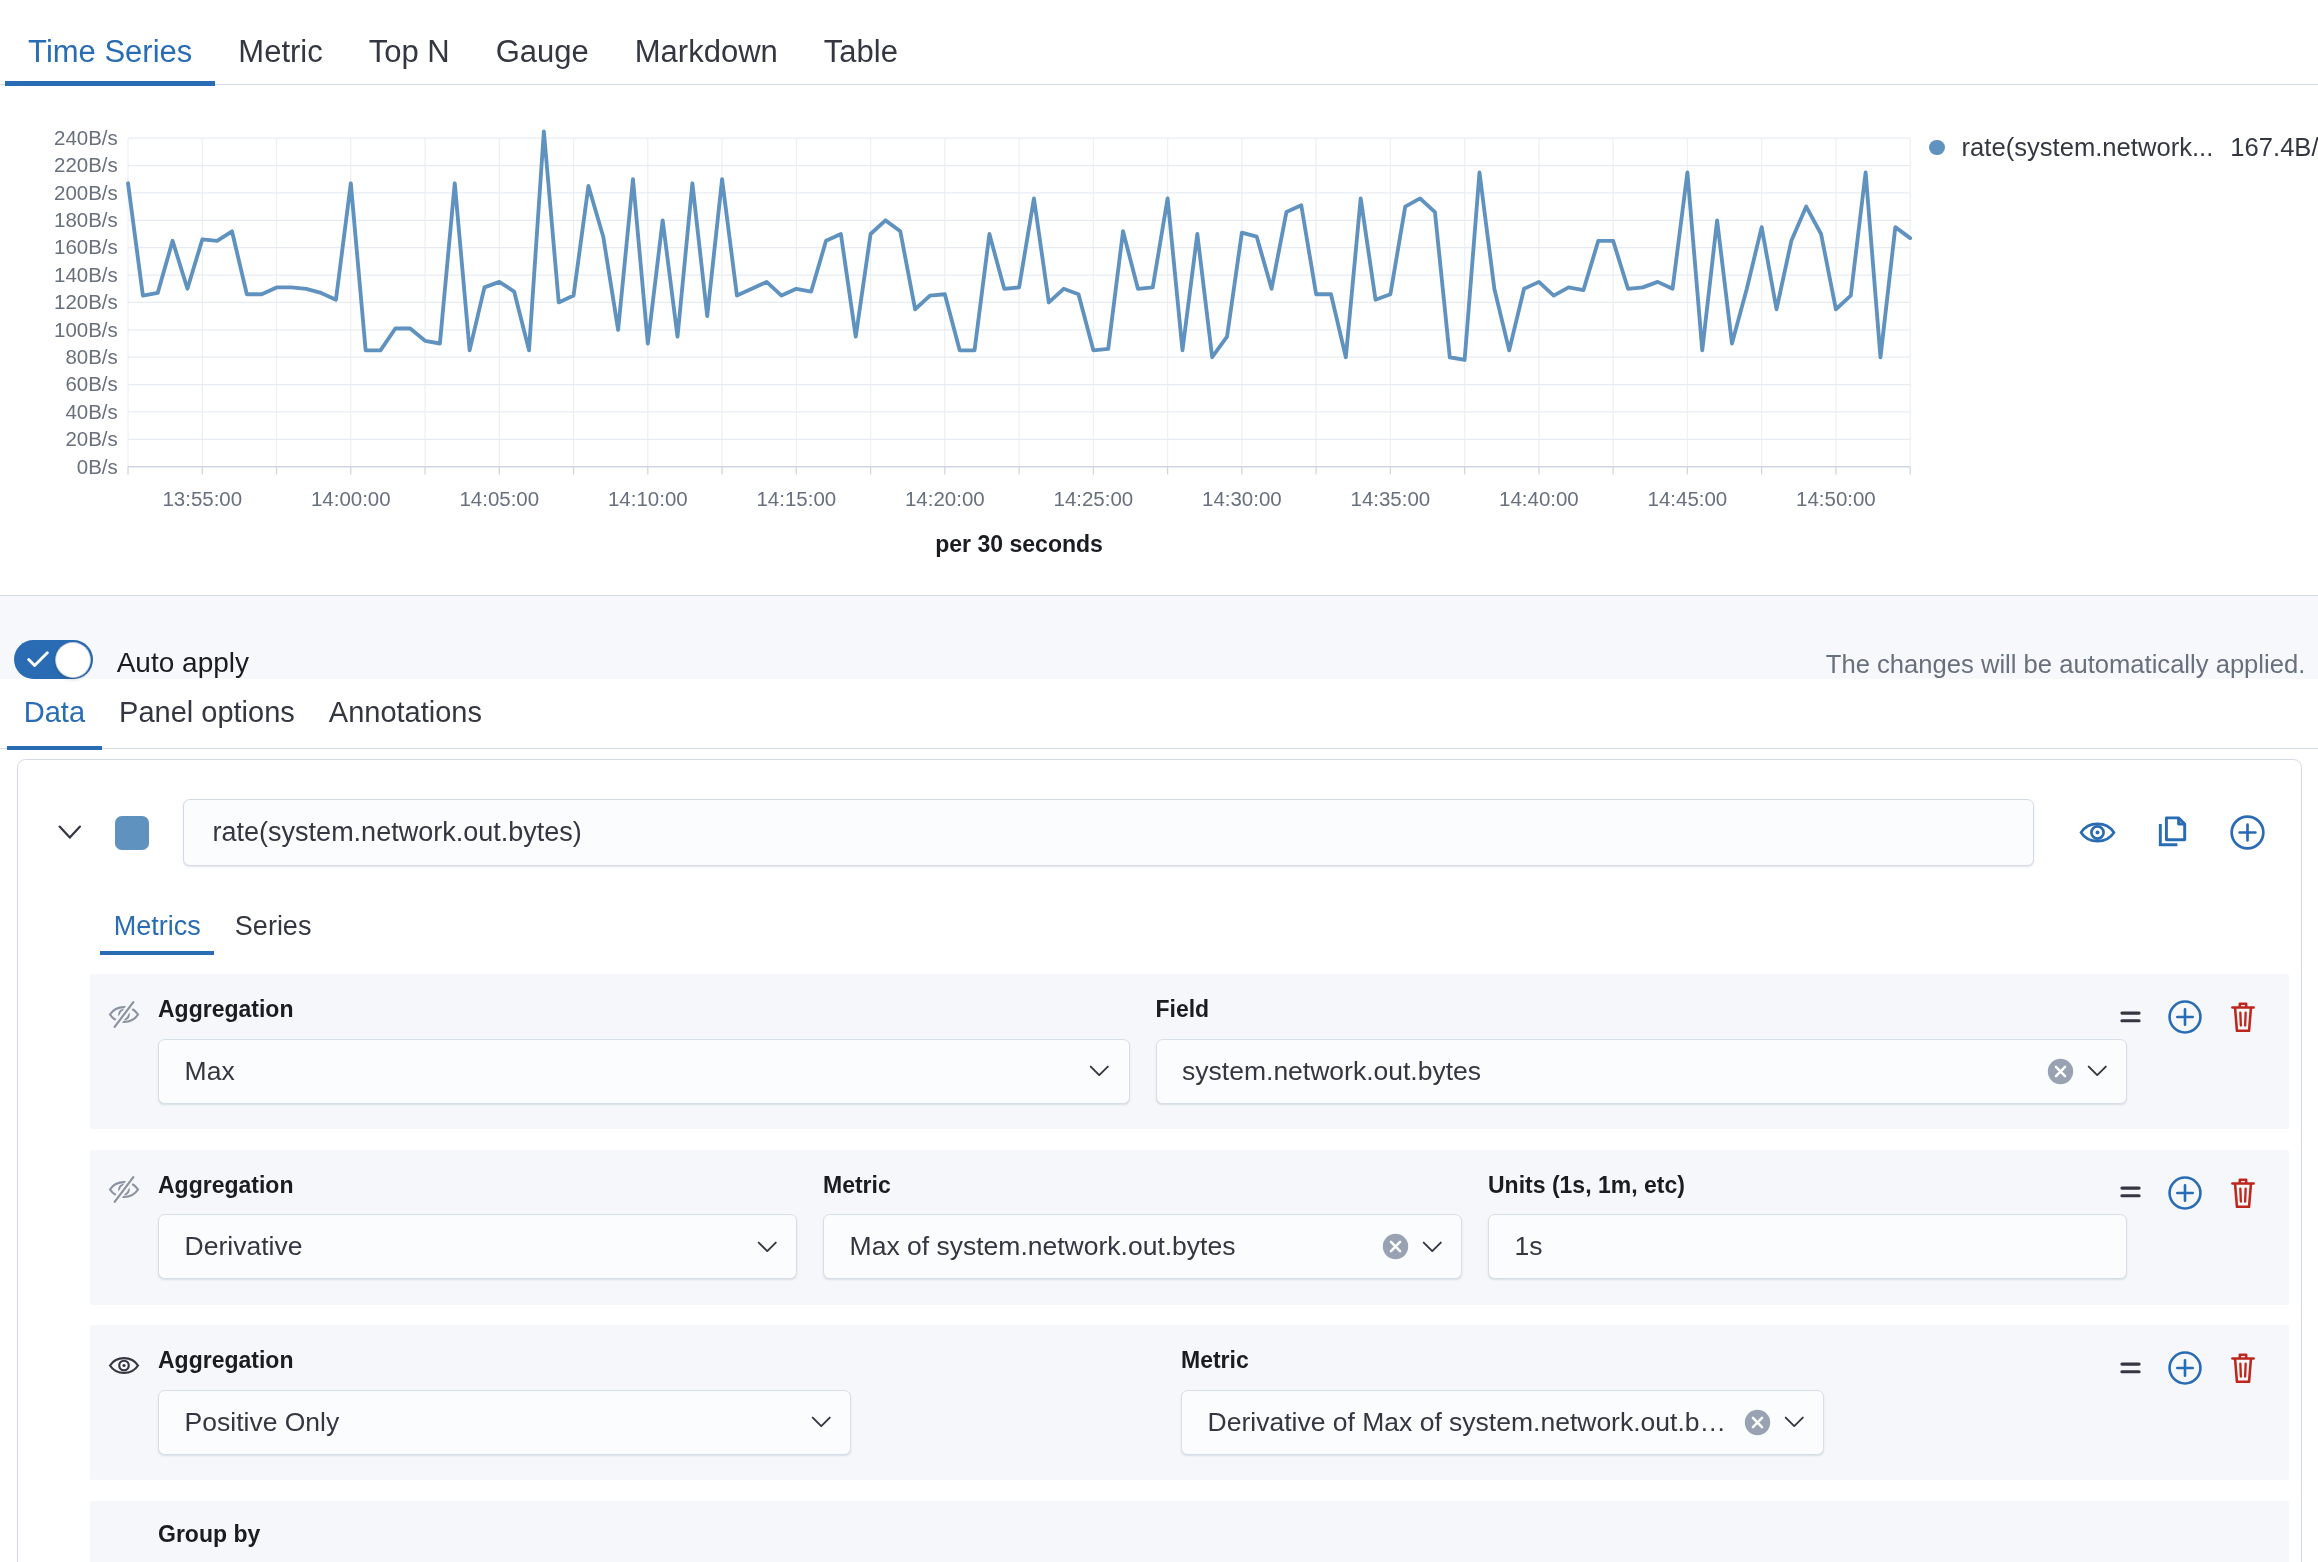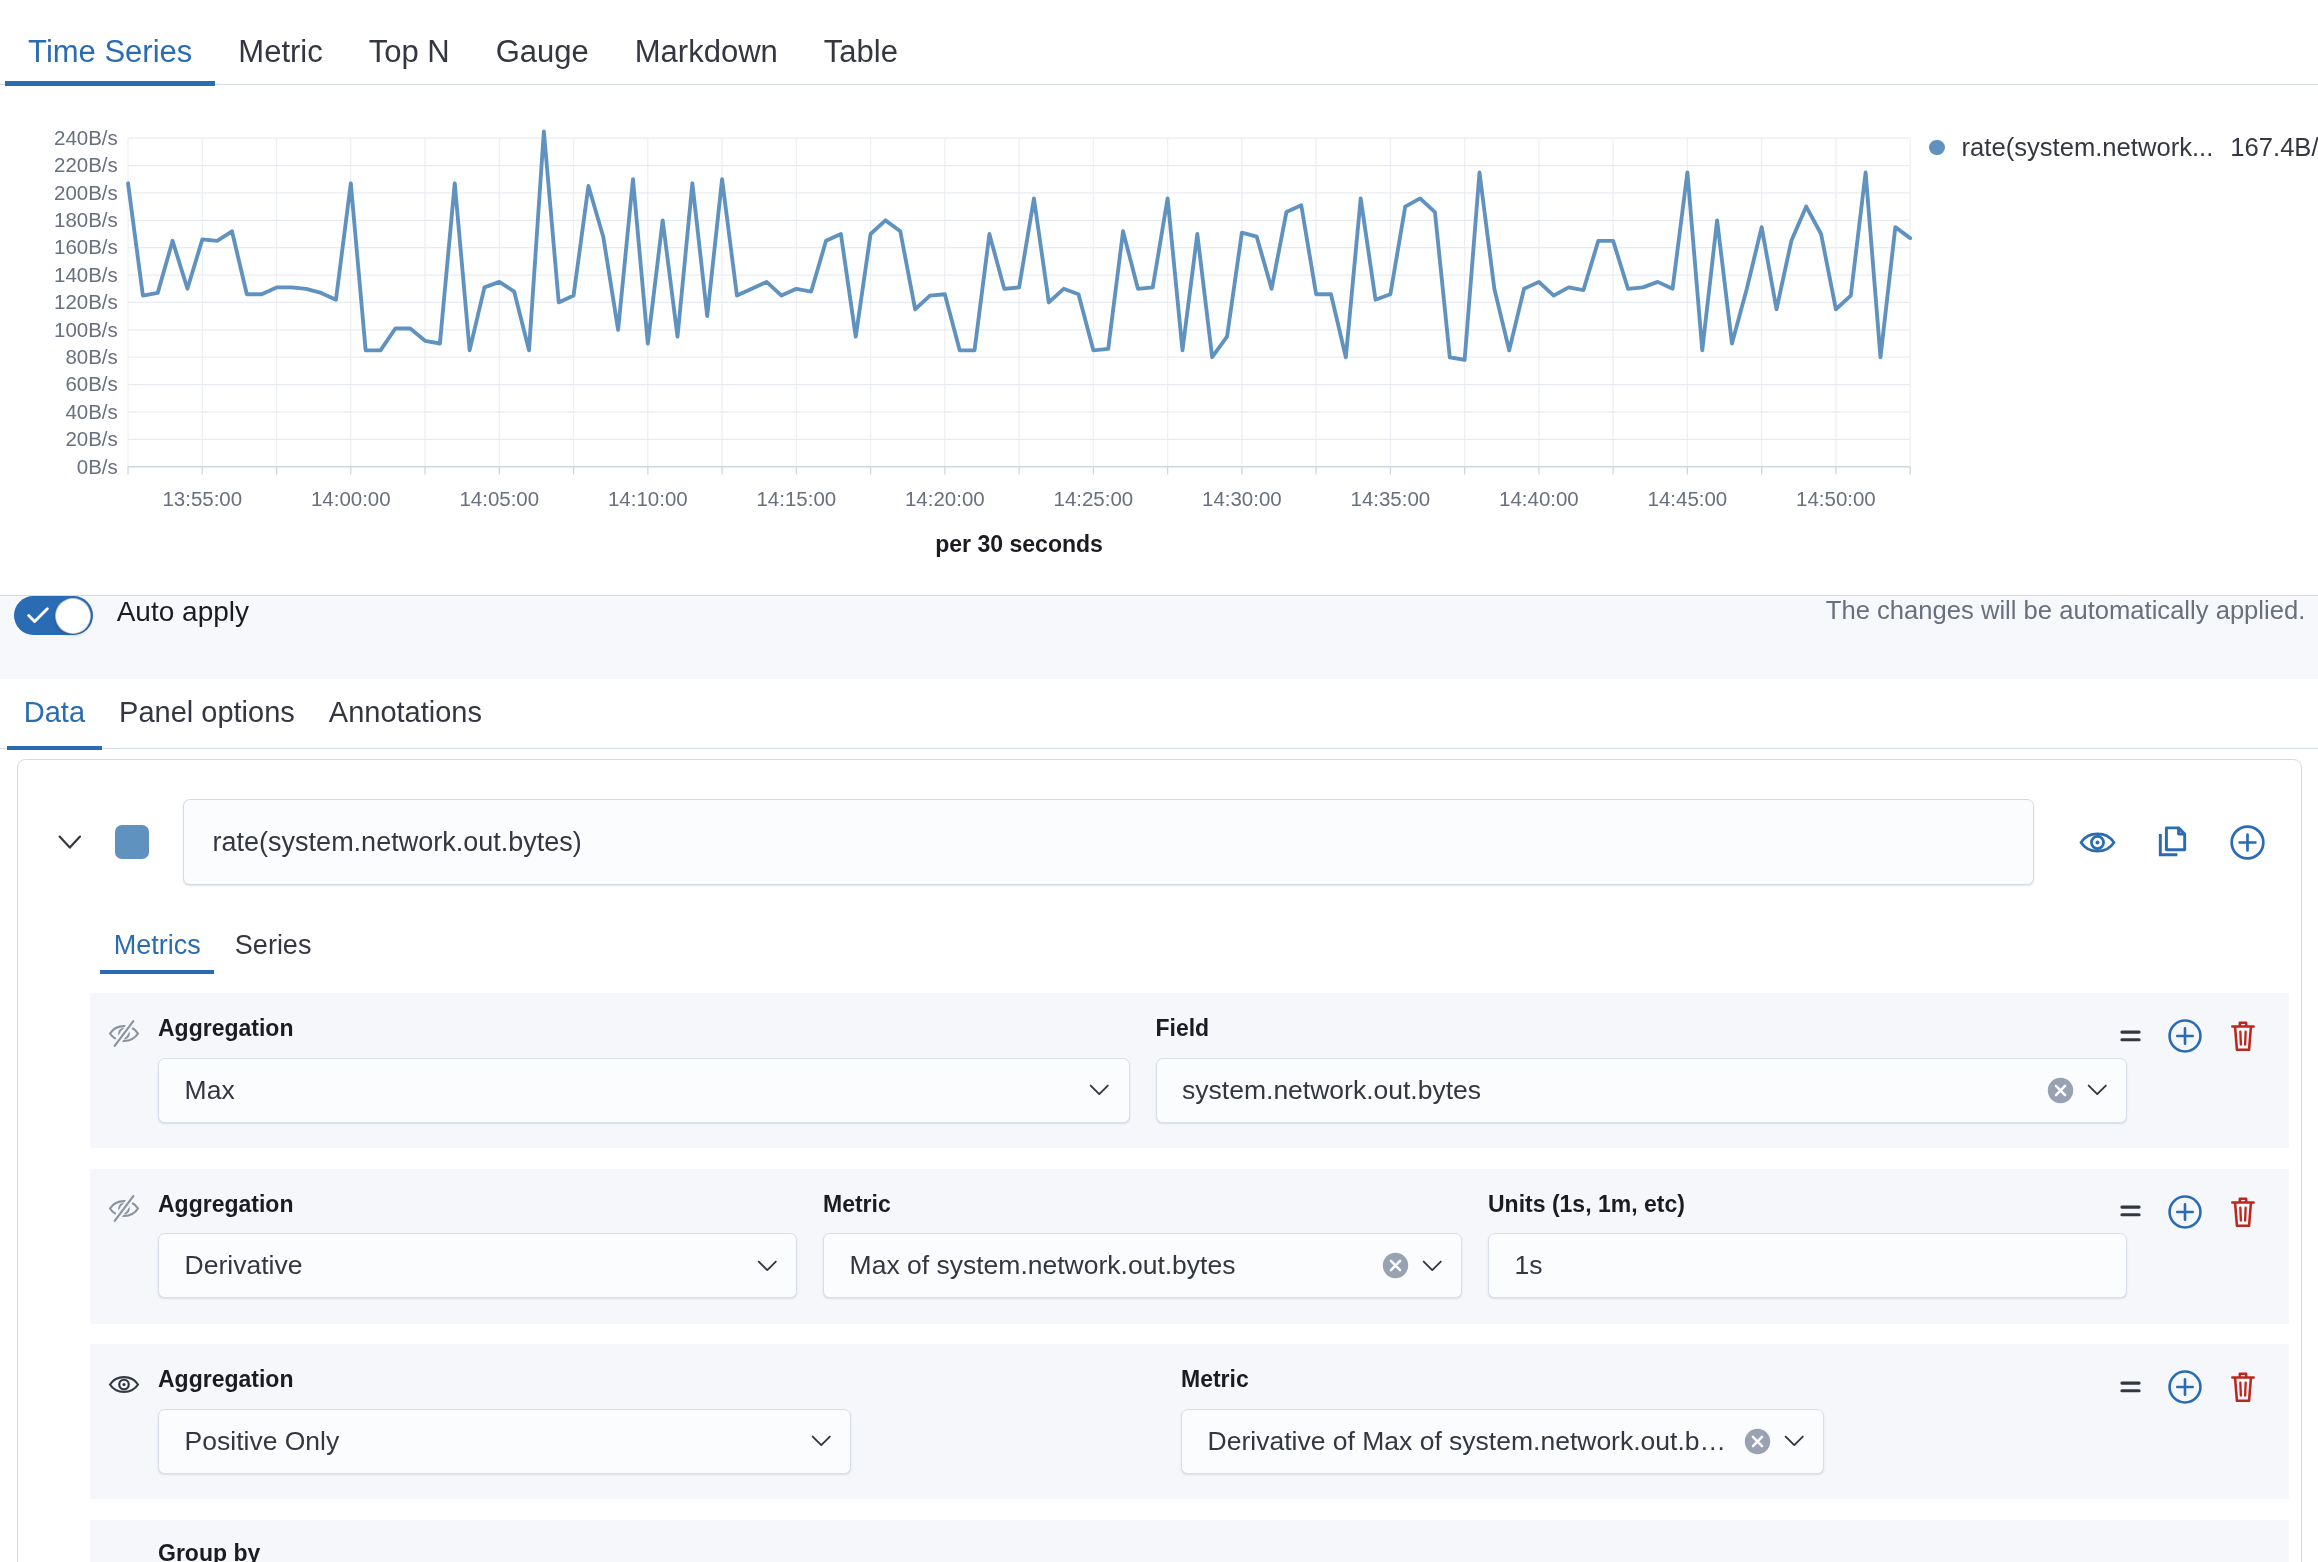--- a/index.html
+++ b/index.html
@@ -26,38 +26,38 @@
   
   .chart-section{display:flex;height:510px;background:#fff;}
   .chart-col{flex:1;}
   svg.chart{display:block;}
   .legend{width:401px;padding:48px 8.5px 0 32px;display:flex;align-items:flex-start;gap:17px;font-size:25.6px;color:var(--text);cursor:pointer;justify-content:center;}
   .legend-dot{flex:0 0 auto;width:15.4px;height:15.4px;border-radius:50%;background:var(--series);margin-top:6.8px;}
   .legend-name{white-space:nowrap;}
   .legend-value{white-space:nowrap;}
 
   
-  .autoapply{height:84px;background:#f7f8fc;border-top:0.9px solid var(--border);display:flex;align-items:flex-start;padding:0 13.7px;}
+  .autoapply{height:84px;background:#f7f8fc;border-top:0.9px solid var(--border);display:flex;align-items:flex-end;padding:0 13.7px;}
   .toggle{flex:0 0 auto;width:79px;height:39px;border-radius:19.6px;background:var(--primary);position:relative;cursor:pointer;}
   .toggle .check{position:absolute;left:13.7px;top:11px;}
   .knob{position:absolute;right:2.6px;top:2.6px;width:34px;height:34px;border-radius:50%;background:#fff;box-shadow:0 0 0 0.9px #c3cad6,0 1.7px 4.3px rgba(0,0,0,.25);}
   .autoapply-label{font-size:28px;margin-left:24px;color:var(--label);}
   .autoapply-hint{margin-left:auto;font-size:25.6px;color:var(--subtle);}
 
   
   .editor-tabs{display:flex;align-items:stretch;height:70px;border-bottom:1.7px solid var(--border);padding-left:6.8px;background:#fff;text-align:right;}
   .editor-tab{font-size:29px;padding:0 17px;display:flex;align-items:center;border-bottom:4.3px solid transparent;margin-bottom:-1.7px;color:var(--text);cursor:pointer;}
   .editor-tab.active{color:var(--primary);border-bottom-color:var(--primary);}
 
   
   .panel{margin:10.2px 17px 0;border:0.9px solid var(--border);border-radius:8.5px;background:#fff;height:939px;padding-top:39px;}
   .series-header{display:flex;align-items:center;padding:0 34px 0 39px;}
   .collapse-btn{flex:0 0 auto;color:var(--text);cursor:pointer;display:flex;}
   .swatch{flex:0 0 auto;width:34px;height:34px;border-radius:6.8px;background:var(--series);margin-left:32px;cursor:pointer;}
-  .series-label-input{flex:1;margin-left:34px;height:86px;border:0.9px solid var(--border);border-radius:6.8px;background:var(--control-bg);font-size:27px;color:var(--text);padding:0 29px;box-shadow:0 1.7px 1.7px -0.9px rgba(152,162,179,.3);outline:none;font-family:inherit;}
+  .series-label-input{flex:1;margin-left:34px;height:67px;border:0.9px solid var(--border);border-radius:6.8px;background:var(--control-bg);font-size:27px;color:var(--text);padding:0 29px;box-shadow:0 1.7px 1.7px -0.9px rgba(152,162,179,.3);outline:none;font-family:inherit;}
   .header-icons{display:flex;gap:36px;margin-left:44px;color:var(--primary);align-items:center;}
   .hicon{cursor:pointer;display:flex;}
 
   .series-tabs{display:flex;gap:6.8px;margin:36px 0 0 82px;}
   .series-tab{font-size:27px;height:53px;display:flex;align-items:center;padding:0 13.7px;border-bottom:4.3px solid transparent;color:var(--text);cursor:pointer;}
   .series-tab.active{color:var(--primary);border-bottom-color:var(--primary);}
 
   .rows{margin-top:19px;}
   .strip{position:relative;background:var(--strip);margin:0 12px 20.5px 72px;padding:22px 17px 25.6px 17px;border-radius:1.7px;}
   .strip .eye{position:absolute;left:17px;top:25.6px;color:#8b92a0;display:flex;}

